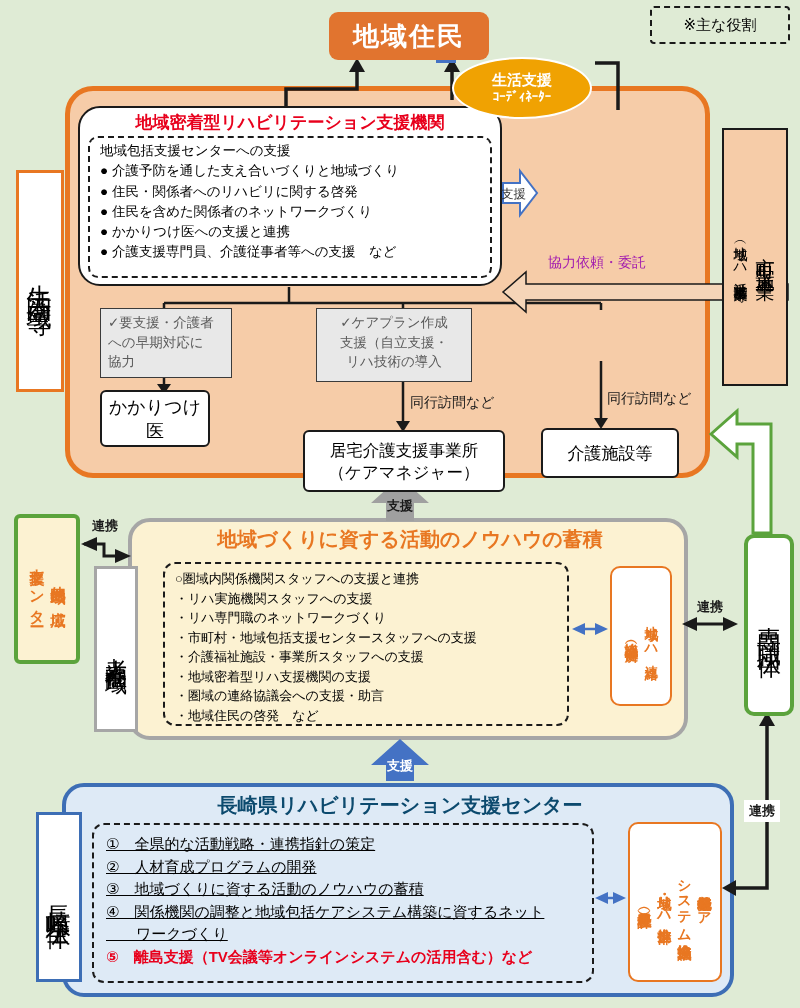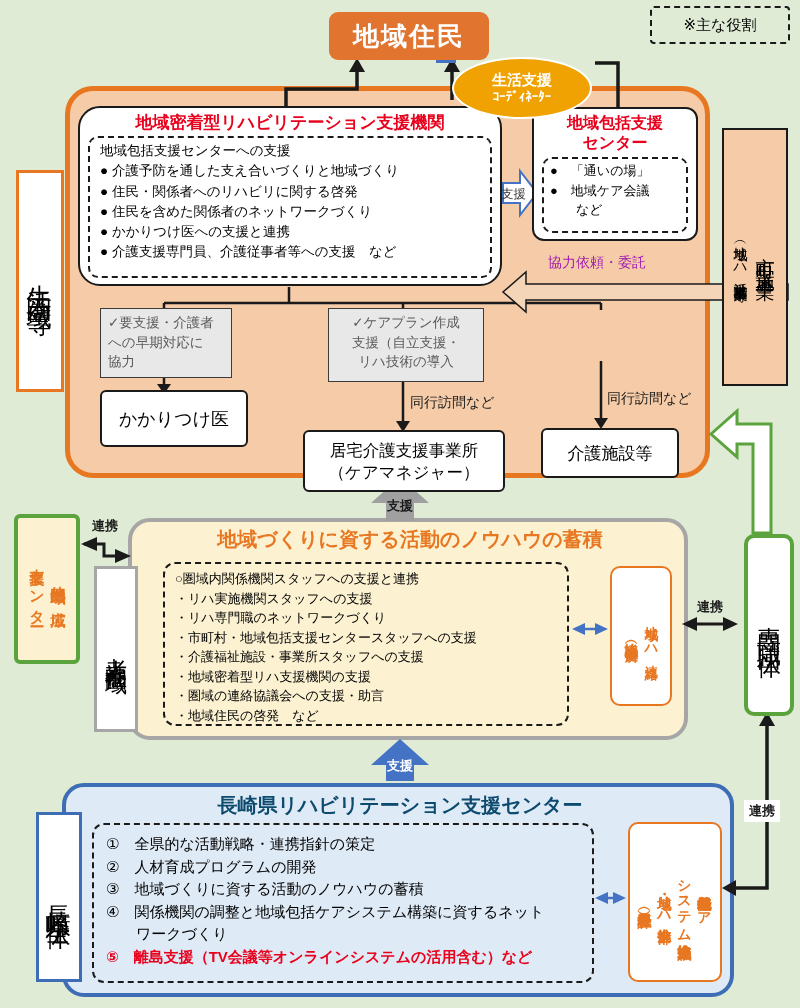--- a/index.html
+++ b/index.html
@@ -103,50 +103,43 @@
   <div class="abs wbox" style="left:78px;top:106px;width:424px;height:180px;border-radius:22px;">
     <div style="text-align:center;color:#E8001C;font-weight:bold;font-size:17px;margin-top:3px;">地域密着型リハビリテーション支援機関</div>
     <div class="abs dashed pre" style="left:8px;right:8px;top:28px;bottom:6px;padding:3px 10px;font-size:13.5px;line-height:1.5;">地域包括支援センターへの支援
 ● 介護予防を通した支え合いづくりと地域づくり
 ● 住民・関係者へのリハビリに関する啓発
 ● 住民を含めた関係者のネットワークづくり
 ● かかりつけ医への支援と連携
 ● 介護支援専門員、介護従事者等への支援　など</div>
   </div>
 
-  <div class="abs wbox" style="left:532px;top:107px;width:166px;height:134px;border-radius:12px;">
-    <div class="pre" style="text-align:center;color:#E8001C;font-weight:bold;font-size:16px;line-height:1.25;margin-top:4px;">地域包括支援
-センター</div>
-    <div class="abs dashed pre" style="left:8px;right:8px;top:48px;bottom:6px;padding:2px 6px;font-size:13px;line-height:1.5;">●　「通いの場」
-●　地域ケア会議
-　　など</div>
-  </div>
 
   <div class="lbl" style="left:501px;top:186px;font-size:12.5px;color:#333;">支援</div>
 
   <div class="abs center" style="left:722px;top:128px;width:66px;height:258px;background:#F6CCA8;border:2.5px solid #1a1a1a;z-index:3;">
     <div class="vcols">
       <div style="font-size:19px;letter-spacing:5px;">市町実施事業</div>
       <div style="font-size:14px;letter-spacing:1px;">（地域リハ活動支援事業等）</div>
     </div>
   </div>
 
   <div class="lbl" style="left:548px;top:254px;font-size:14px;color:#a21caf;">協力依頼・委託</div>
 
   <div class="abs graybox pre" style="left:100px;top:308px;width:132px;height:70px;">✓要支援・介護者
 への早期対応に
 協力</div>
-  <div class="abs graybox pre" style="left:328px;top:308px;width:156px;height:74px;text-align:center;">✓ケアプラン作成
+  <div class="abs graybox pre" style="left:316px;top:308px;width:156px;height:74px;text-align:center;">✓ケアプラン作成
 支援（自立支援・
 リハ技術の導入</div>
 
   <div class="lbl" style="left:410px;top:394px;font-size:14px;">同行訪問など</div>
   <div class="lbl" style="left:607px;top:390px;font-size:14px;">同行訪問など</div>
 
-  <div class="abs wbox center" style="left:100px;top:390px;width:148px;height:57px;border-radius:6px;">
+  <div class="abs wbox center" style="left:100px;top:390px;width:110px;height:57px;border-radius:6px;">
     <span style="font-size:18px;">かかりつけ医</span>
   </div>
   <div class="abs wbox center pre" style="left:303px;top:430px;width:202px;height:62px;border-radius:6px;">
     <span class="pre" style="font-size:16.5px;line-height:1.35;text-align:center;">居宅介護支援事業所
 （ケアマネジャー）</span>
   </div>
   <div class="abs wbox center" style="left:541px;top:428px;width:138px;height:50px;border-radius:6px;">
     <span style="font-size:17px;">介護施設等</span>
   </div>
 
@@ -189,21 +182,21 @@
 
   <div class="lbl" style="left:387px;top:757px;font-size:13px;font-weight:bold;color:#fff;z-index:3;">支援</div>
 
   <div class="lbl" style="left:130px;top:792px;width:540px;text-align:center;color:#0c4a6e;font-weight:bold;font-size:20px;">長崎県リハビリテーション支援センター</div>
 
   <div class="abs vwrap wbox" style="left:36px;top:812px;width:46px;height:170px;border:3.5px solid #3D6EB5;">
     <span class="vt" style="font-size:25px;letter-spacing:5px;">長崎県全体</span>
   </div>
 
   <div class="abs dashed" style="left:92px;top:823px;width:502px;height:160px;padding:8px 12px;z-index:3;border-radius:12px;">
-    <div class="pre" style="font-size:15px;line-height:1.5;">①　全県的な活動戦略・連携指針の策定
+    <div class="pre" style="font-size:15px;line-height:1.5;text-decoration:underline;">①　全県的な活動戦略・連携指針の策定
 ②　人材育成プログラムの開発
 ③　地域づくりに資する活動のノウハウの蓄積
 ④　関係機関の調整と地域包括ケアシステム構築に資するネット
 　　ワークづくり</div>
     <div class="pre" style="font-size:15px;line-height:1.5;color:#E8001C;font-weight:bold;">⑤　離島支援（TV会議等オンラインシステムの活用含む）など</div>
   </div>
 
   <div class="abs vwrap" style="left:628px;top:822px;width:94px;height:160px;background:#fff;border:2.5px solid #E87722;border-radius:10px;z-index:3;">
     <div class="vcols" style="color:#E87722;font-size:14px;font-weight:600;">
       <div>長崎県地域包括ケア</div>

